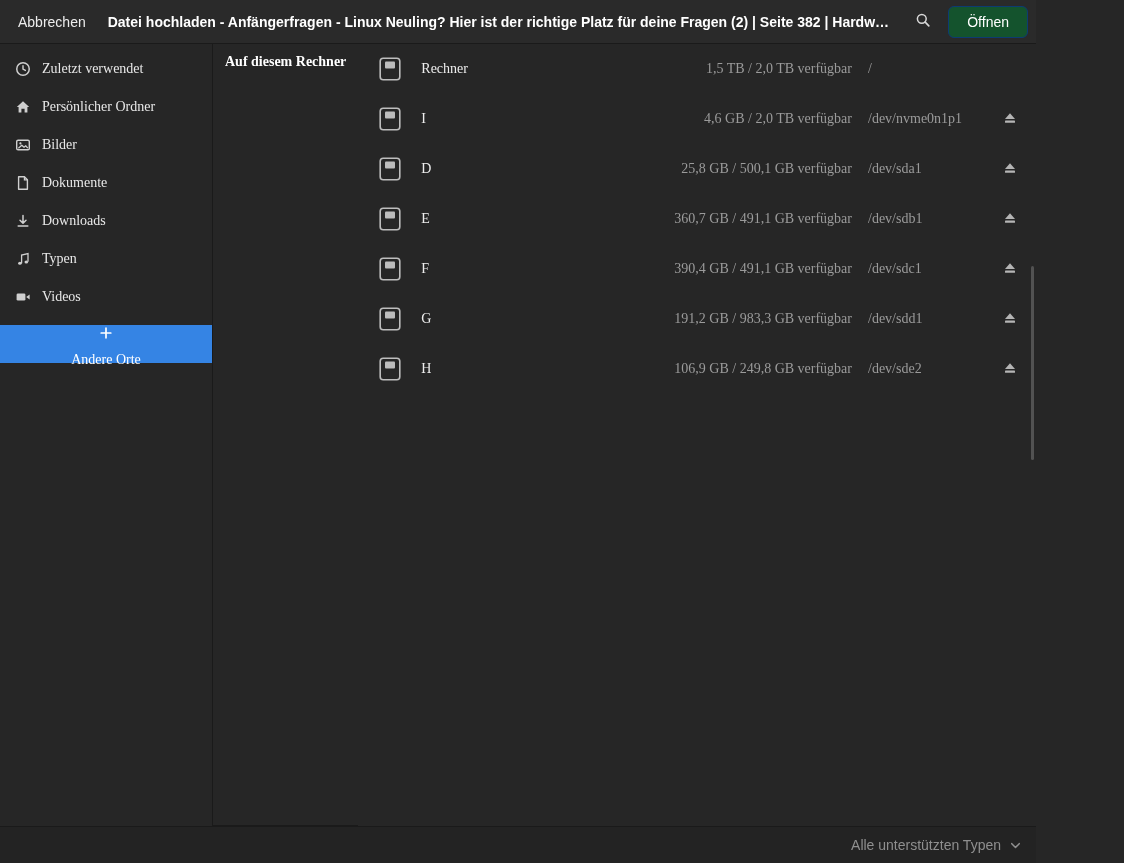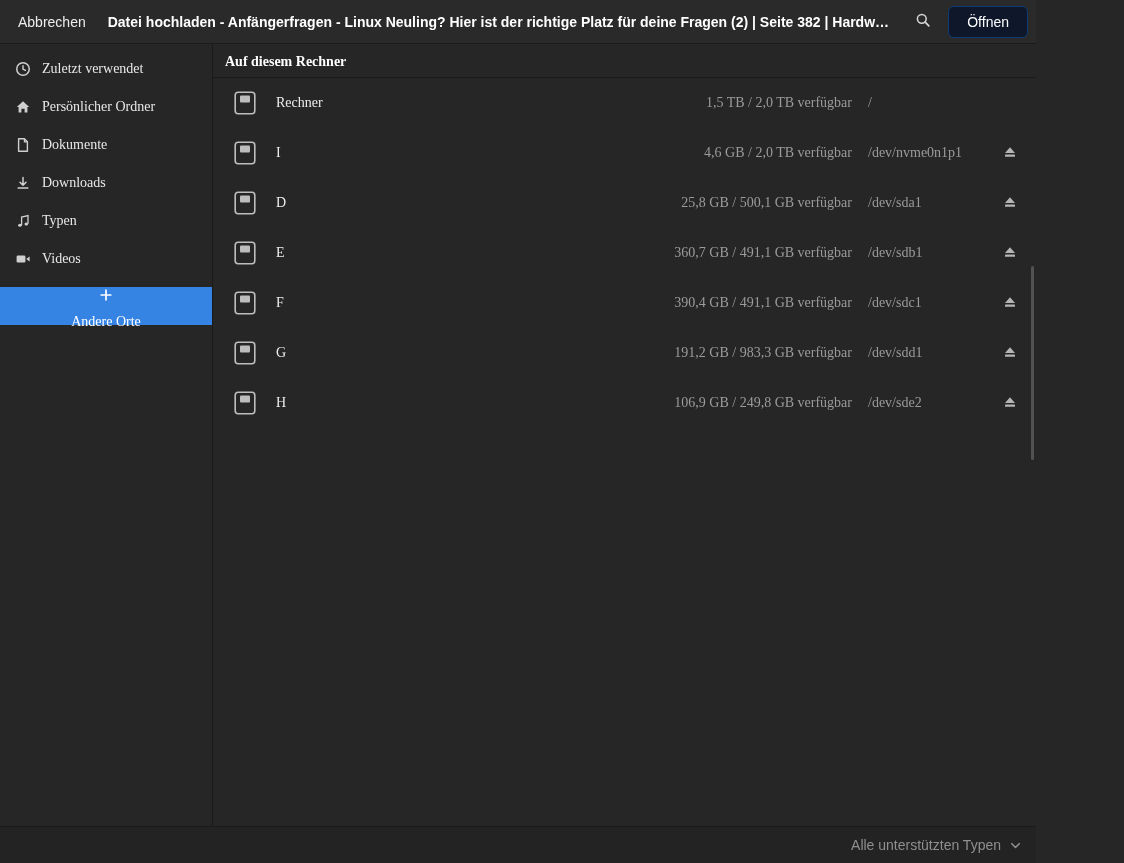--- a/index.html
+++ b/index.html
@@ -28,21 +28,21 @@
   .hb-title {
     flex: 1; text-align: center; font-weight: bold; font-size: 14px; color: #ffffff;
     white-space: nowrap; overflow: hidden; text-overflow: ellipsis; padding: 0 4px;
   }
   .btn-search {
     background: transparent; border: none; color: #d8d8d8;
     width: 34px; height: 34px; display: flex; align-items: center; justify-content: center;
     border-radius: 6px; cursor: pointer; flex: 0 0 auto;
   }
   .btn-open {
-    background: #0f172a; border: 1px solid #0d3b72; color: #ffffff;
+    background: #14532d; border: 1px solid #0d3b72; color: #ffffff;
     font-family: inherit; font-size: 14px;
     padding: 7px 18px; border-radius: 6px; cursor: pointer; white-space: nowrap; flex: 0 0 auto;
   }
 
   
   .content { flex: 1 1 auto; display: flex; min-height: 0; font-family: Liberation Serif, serif; }
 
   .sidebar {
     width: 213px; flex: 0 0 213px;
     border-right: 1px solid #1a1a1a;
@@ -50,21 +50,21 @@
   }
   .side-item {
     height: 38px; display: flex; align-items: center; gap: 11px;
     padding: 0 15px; color: #e8e8e8; cursor: pointer; white-space: nowrap;
   }
   .side-item .icon { width: 16px; height: 16px; color: #cfcfcf; display: flex; align-items: center; justify-content: center; flex: 0 0 16px; }
   .side-item:last-child { margin-top: 9px; }
   .side-item.selected { background: #3584e4; color: #ffffff; flex-direction: column; }
   .side-item.selected .icon { color: #ffffff; }
 
-  .main { flex: 1 1 auto; display: flex; flex-direction: column; position: relative; min-width: 0; }
+  .main { flex: 1 1 auto; display: flex; flex-direction: row; position: relative; min-width: 0; }
   .section-header {
     padding: 10px 12px 7px 12px;
     font-weight: bold; color: #ffffff; font-size: 14px;
     border-bottom: 1px solid #1a1a1a;
   }
   .drive-list { flex: 1 1 auto; overflow: hidden; }
   .drive-row {
     height: 50px; display: flex; align-items: center;
     padding: 0 6px 0 19px; cursor: pointer;
   }
@@ -133,20 +133,30 @@
           <span class="icon">
             <svg viewBox="0 0 16 16" width="16" height="16">
               <path d="M8 2.2 L14.2 8 H12.4 V13.6 H9.6 V9.8 H6.4 V13.6 H3.6 V8 H1.8 Z" fill="currentColor"></path>
             </svg>
           </span>
           <span class="label">Persönlicher Ordner</span>
         </div>
         <div class="side-item">
           <span class="icon">
             <svg viewBox="0 0 16 16" width="16" height="16">
+              <rect x="1.7" y="3.2" width="12.6" height="9.6" rx="1.4" fill="none" stroke="currentColor" stroke-width="1.4"></rect>
+              <circle cx="5.4" cy="6.4" r="1.1" fill="currentColor"></circle>
+              <path d="M3.4 11.2 L6.8 8.2 L9 10.2 L10.8 8.8 L12.8 11.2" fill="none" stroke="currentColor" stroke-width="1.3" stroke-linejoin="round"></path>
+            </svg>
+          </span>
+          <span class="label">Bilder</span>
+        </div>
+        <div class="side-item">
+          <span class="icon">
+            <svg viewBox="0 0 16 16" width="16" height="16">
               <path d="M3.6 1.8 H9.4 L12.4 4.8 V14.2 H3.6 Z" fill="none" stroke="currentColor" stroke-width="1.4" stroke-linejoin="round"></path>
               <path d="M9.4 1.8 V4.8 H12.4" fill="none" stroke="currentColor" stroke-width="1.2"></path>
             </svg>
           </span>
           <span class="label">Dokumente</span>
         </div>
         <div class="side-item">
           <span class="icon">
             <svg viewBox="0 0 16 16" width="16" height="16">
               <path d="M8 2.6 V9.8 M5 7.2 L8 10.2 L11 7.2" fill="none" stroke="currentColor" stroke-width="1.5" stroke-linecap="round" stroke-linejoin="round"></path>

